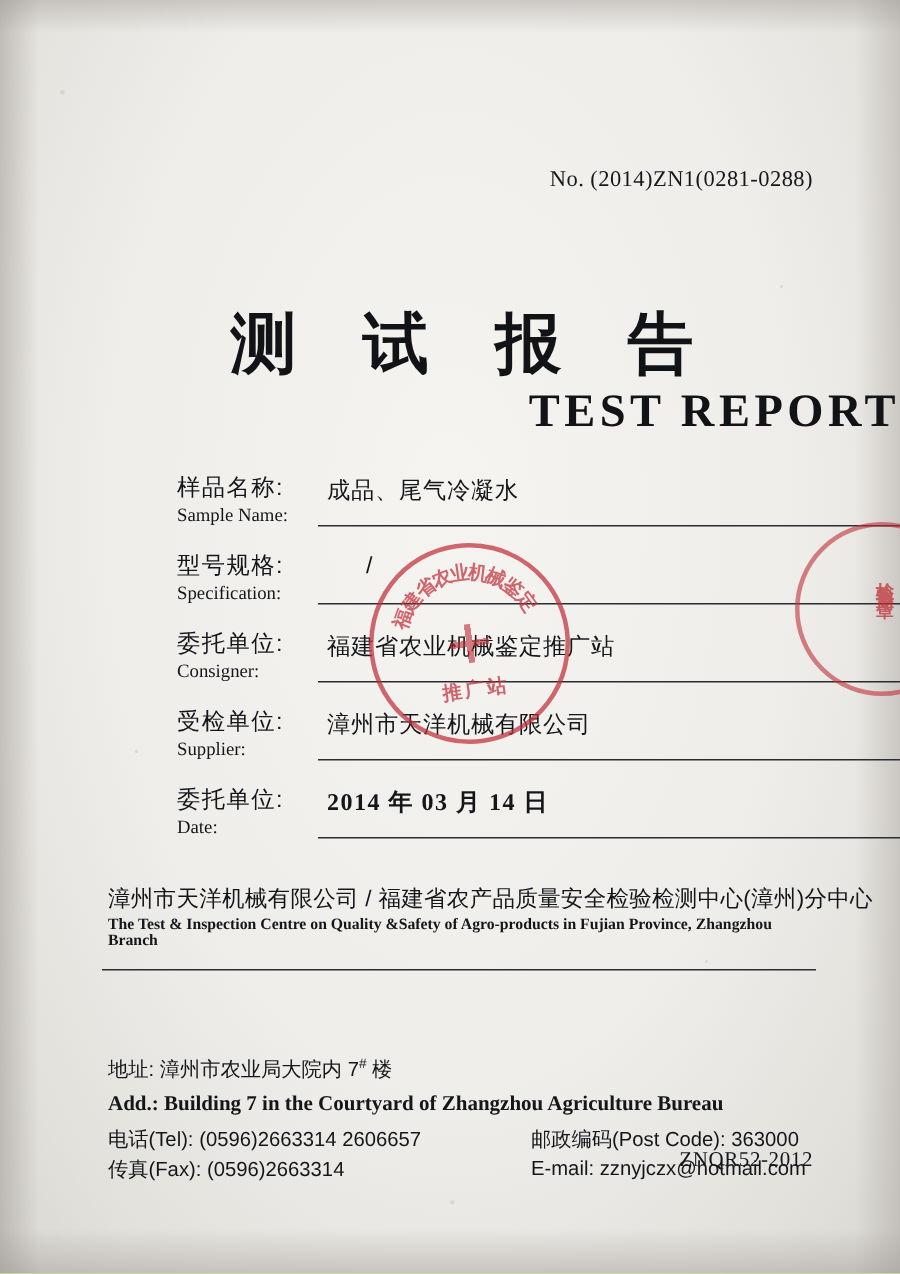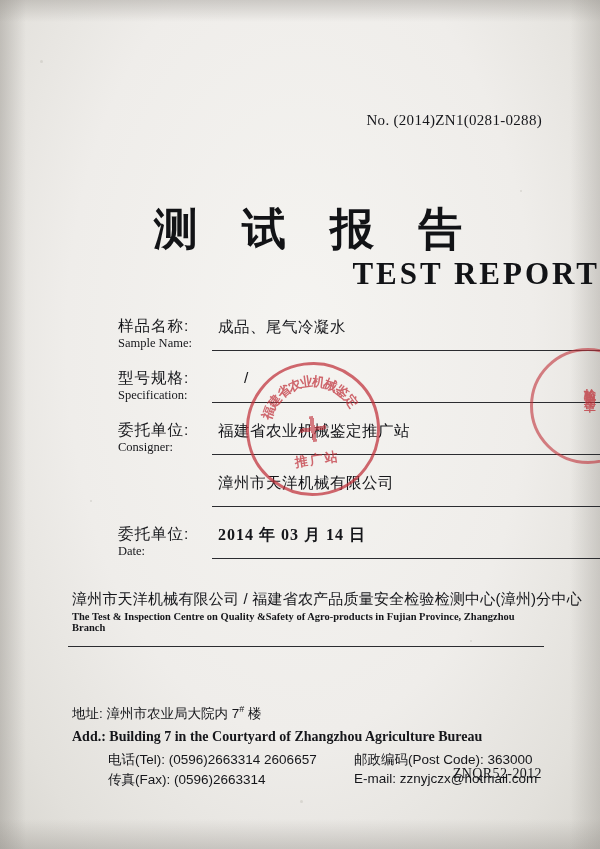--- a/index.html
+++ b/index.html
@@ -277,21 +277,20 @@
     position: relative;
     height: 20px;
   }
   .c-left {
     position: absolute;
     left: 0;
     font-family: "Liberation Sans", sans-serif;
     font-size: 13.5px;
     color: #15161a;
     white-space: nowrap;
-    margin-left: 36px;
   }
   .c-right {
     position: absolute;
     left: 282px;
     font-family: "Liberation Sans", sans-serif;
     font-size: 13.5px;
     color: #15161a;
     white-space: nowrap;
   }
   .doc-code {
@@ -352,20 +351,24 @@
     <div class="field">
       <div class="f-labels">
         <div class="f-cn">委托单位:</div>
         <div class="f-en">Consigner:</div>
       </div>
       <div class="f-value">福建省农业机械鉴定推广站</div>
       <div class="f-rule"></div>
     </div>
 
     <div class="field">
+      <div class="f-labels">
+        <div class="f-cn">受检单位:</div>
+        <div class="f-en">Supplier:</div>
+      </div>
       <div class="f-value">漳州市天洋机械有限公司</div>
       <div class="f-rule"></div>
     </div>
 
     <div class="field">
       <div class="f-labels">
         <div class="f-cn">委托单位:</div>
         <div class="f-en">Date:</div>
       </div>
       <div class="f-value serif">2014 年 03 月 14 日</div>

